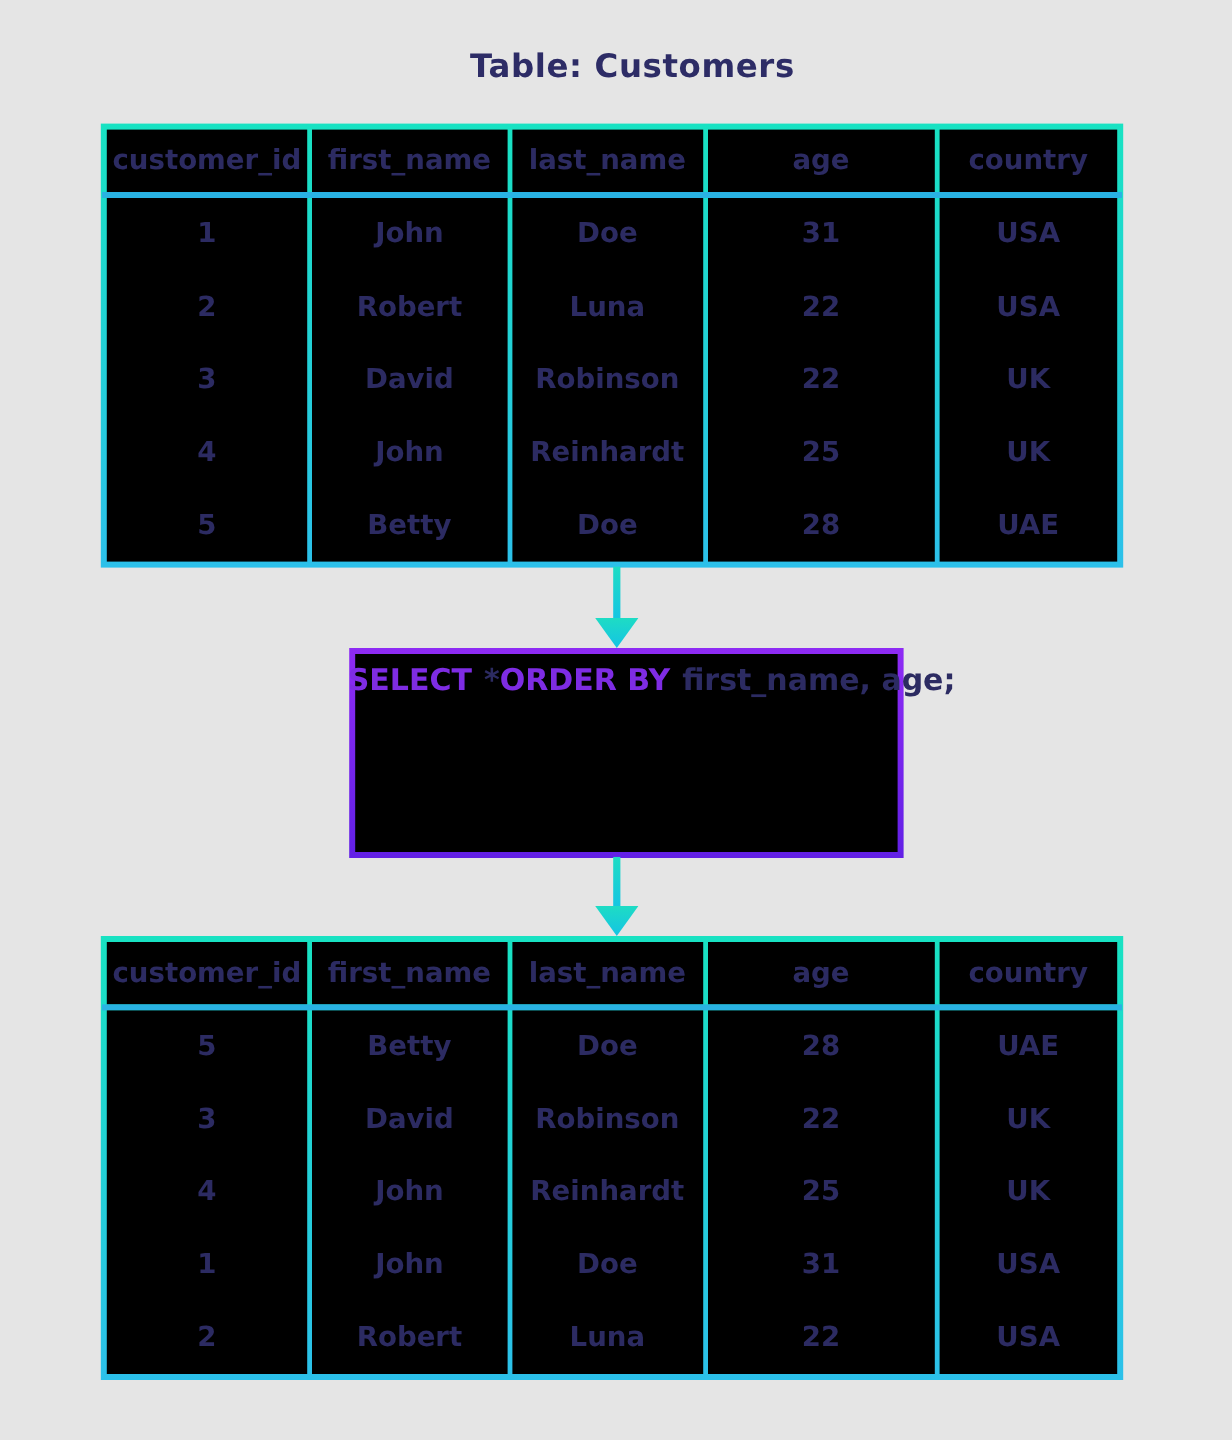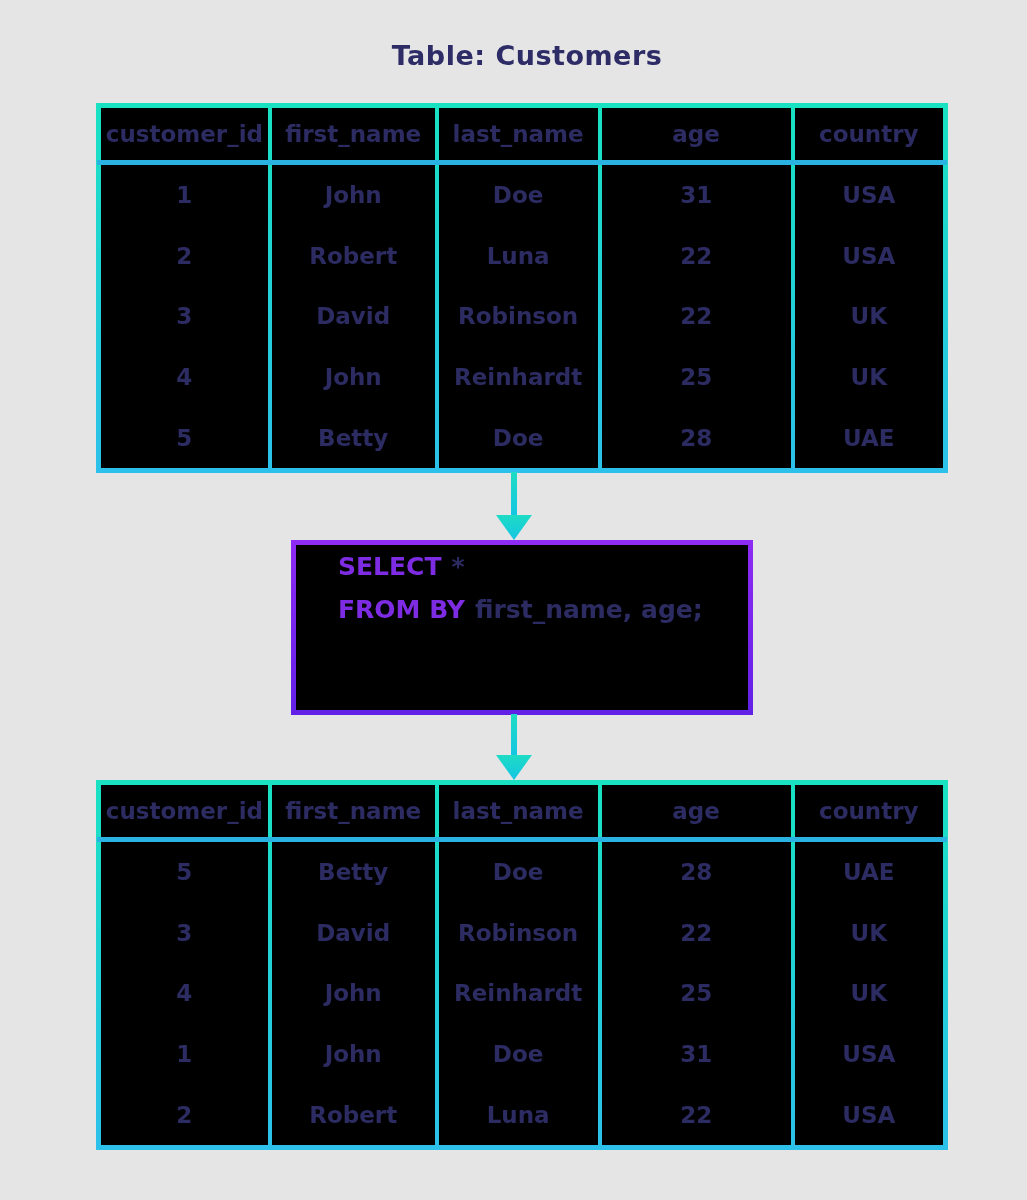--- a/index.html
+++ b/index.html
@@ -18,21 +18,21 @@
     width: 100%;
     text-align: center;
     font-size: 27px;
     font-weight: bold;
     color: #2d2c66;
     letter-spacing: 0.5px;
   }
   
   .sql-table {
     position: absolute;
-    left: 96px;
+    left: 84px;
     width: 852px;
     height: 370px;
     box-sizing: border-box;
     background: linear-gradient(180deg, #18e2c2 0%, #2cc0ea 100%);
     padding: 5px;
     display: grid;
     grid-template-columns: 172fr 168fr 164fr 195fr 153fr;
     grid-template-rows: 52px 5px 1fr;
     column-gap: 4px;
   }
@@ -79,21 +79,22 @@
     box-sizing: border-box;
     background: linear-gradient(180deg, #8e2bf4 0%, #6220e6 100%);
     padding: 5px;
   }
   .query-inner {
     width: 100%;
     height: 100%;
     box-sizing: border-box;
     background: #000000;
     display: flex;
-    flex-direction: column;
+    flex-direction: row;
+    justify-content: center;
     padding-left: 42px;
   }
   .query-line {
     font-size: 25px;
     font-weight: bold;
     line-height: 43px;
     white-space: nowrap;
   }
   .kw { color: #7e2ce3; margin-right: 10px; }
   .code { color: #2c2b62; }
@@ -167,21 +168,21 @@
     <rect x="17" y="0" width="6" height="46" fill="url(#ag1)"></rect>
     <polygon points="2,43 38,43 20,68" fill="url(#ag1)"></polygon>
   </svg>
 
   <div class="query-box">
     <div class="query-inner">
       <div class="query-line">
         <span class="kw">SELECT</span><span class="code">*</span>
       </div>
       <div class="query-line">
-        <span class="kw">FROM BY</span><span class="code">first_name, age;</span>
+        <span class="kw">ORDER BY</span><span class="code">first_name, age;</span>
       </div>
     </div>
   </div>
 
   <svg class="arrow arrow-2" viewBox="0 0 40 66" xmlns="http://www.w3.org/2000/svg">
     <defs>
       <linearGradient id="ag2" x1="0" y1="0" x2="0" y2="1">
         <stop offset="0%" stop-color="#1edcc4"></stop>
         <stop offset="100%" stop-color="#14c4e4"></stop>
       </linearGradient>

